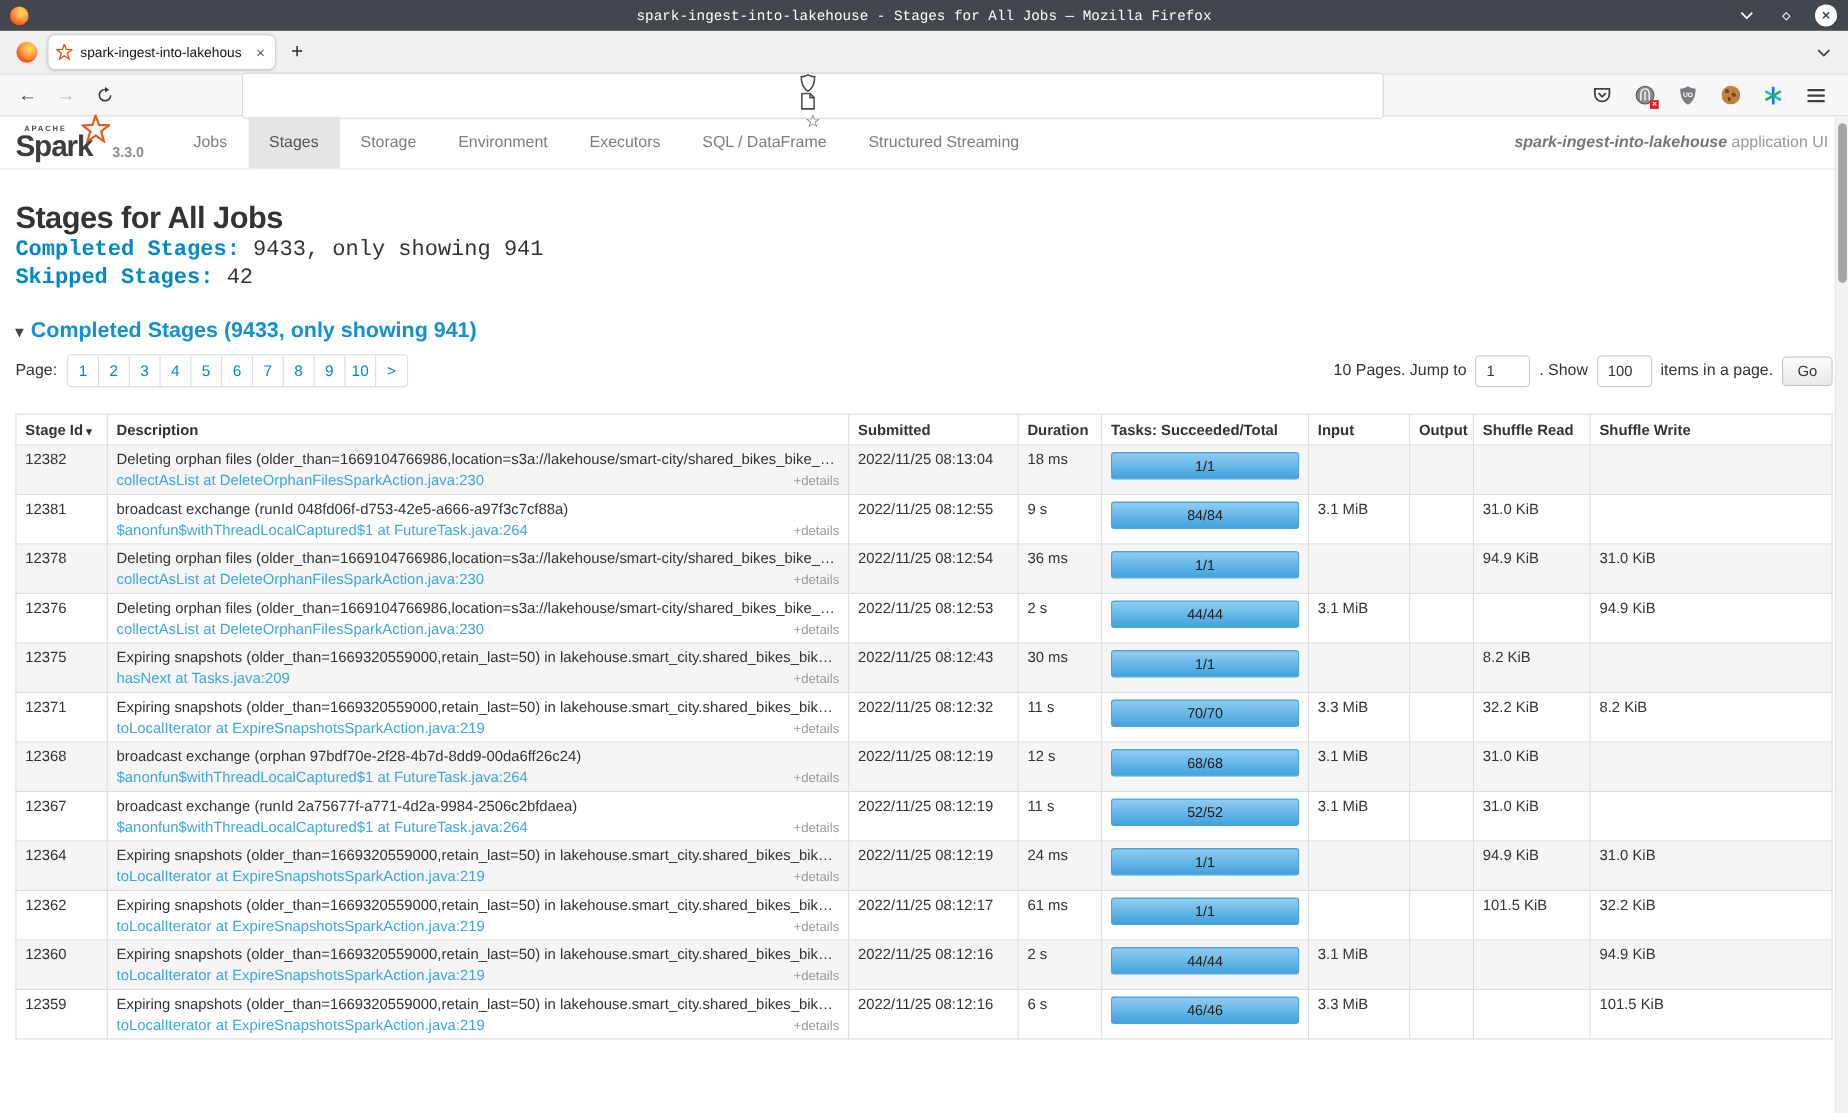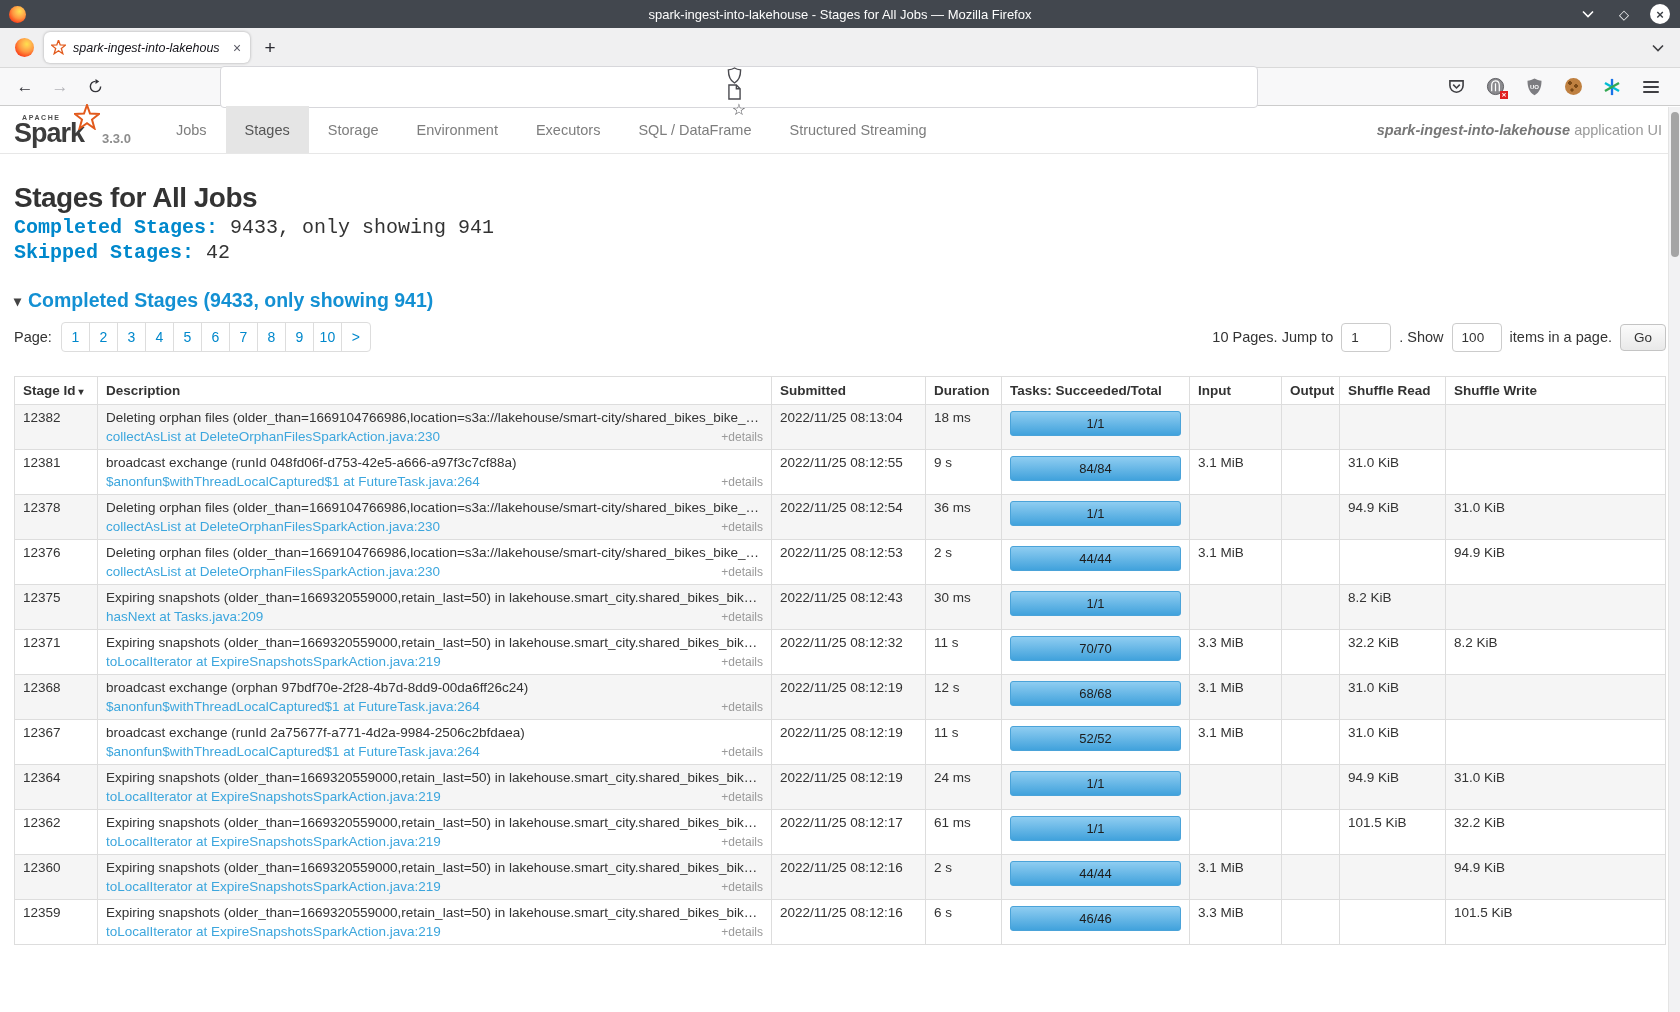--- a/index.html
+++ b/index.html
@@ -1,34 +1,34 @@
 <!DOCTYPE html>
 <html><head>
 <meta charset="utf-8">
 <style>
   * { box-sizing: border-box; margin: 0; padding: 0; }
   html,body { width:1680px; height:1012px; overflow:hidden; }
   body { font-family:"Liberation Sans", sans-serif; background:#fff; position:relative; }
 
   
-  .titlebar { height:28px; background:#42474e; display:flex; align-items:center; position:relative; }
+  .titlebar { height:28px; background:#42474e; display:flex; align-items:center; position:relative;font-family:Liberation Mono, monospace; }
   .titlebar .ff-logo { width:17px; height:17px; margin-left:9px; }
   .win-title { position:absolute; left:0; right:0; text-align:center; color:#fdfdfd; font-size:13px; }
   .win-controls { margin-left:auto; display:flex; align-items:center; gap:16px; padding-right:10px; z-index:2; }
   .win-btn { color:#fff; display:flex; align-items:center; justify-content:center; width:20px; height:20px; cursor:default; }
   .win-max { font-size:13px; }
   .win-close { background:#fff; border-radius:50%; color:#3a3f45; font-size:13px; font-weight:bold; }
 
   .ff-logo { border-radius:50%; background:radial-gradient(circle at 62% 32%, #ffe14d 0%, #ffbd4f 22%, #ff9640 45%, #fc4d1f 72%, #d62a6c 100%); display:inline-block; }
 
   
   .tabbar { height:40px; background:#f0f0f1; display:flex; align-items:center; padding:0 8px 0 10px; border-bottom:1px solid #d9d9d9; }
   .ffview-btn { width:28px; height:28px; display:flex; align-items:center; justify-content:center; border-radius:4px; }
   .ffview-btn .ff-logo { width:19px; height:19px; }
-  .tab { width:206px; height:31px; background:#fff; border-radius:6px; box-shadow:0 0 3px rgba(0,0,0,.3); display:flex; align-items:center; padding:0 7px; margin-left:6px;font-style:italic; }
+  .tab { width:206px; height:31px; background:#fff; border-radius:6px; box-shadow:0 0 3px rgba(0,0,0,.3); display:flex; align-items:center; padding:0 7px; margin-left:6px; }
   .tab-favicon { width:15px; height:15px; flex:none; }
   .tab-title { flex:1; font-size:12.5px; color:#15141a; white-space:nowrap; overflow:hidden; margin-left:7px; }
   .tab-close { color:#5b5b66; font-size:14px; padding:0 2px; flex:none; }
   .newtab-btn { width:28px; height:28px; margin-left:6px; display:flex; align-items:center; justify-content:center; font-size:19px; color:#2b2b33; }
   .tab-spacer { flex:1; }
   .alltabs-btn { width:28px; height:28px; display:flex; align-items:center; justify-content:center; }
 
   
   .toolbar { height:38px; background:#f8f8f9; border-bottom:1px solid #cccccc; display:flex; align-items:center; padding:0 10px; }
   .nav-btn { width:30px; height:28px; display:flex; align-items:center; justify-content:center; font-size:17px; color:#35353b; border-radius:4px; }

